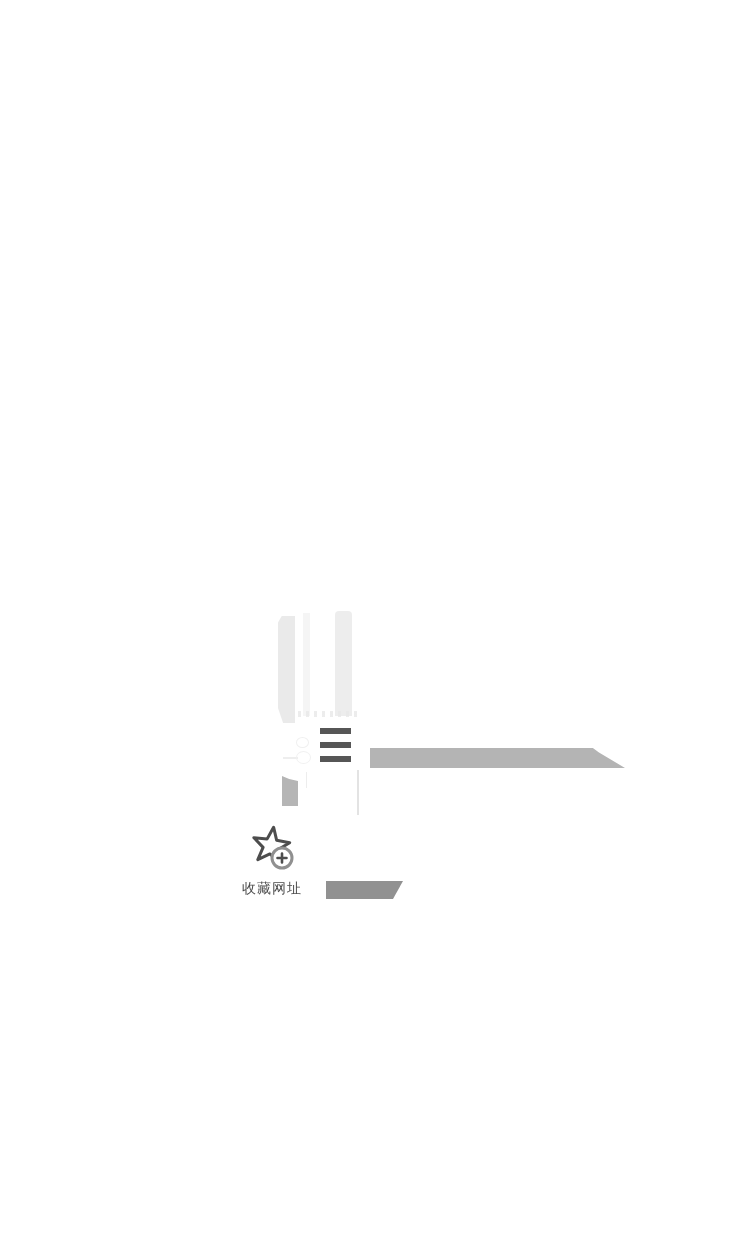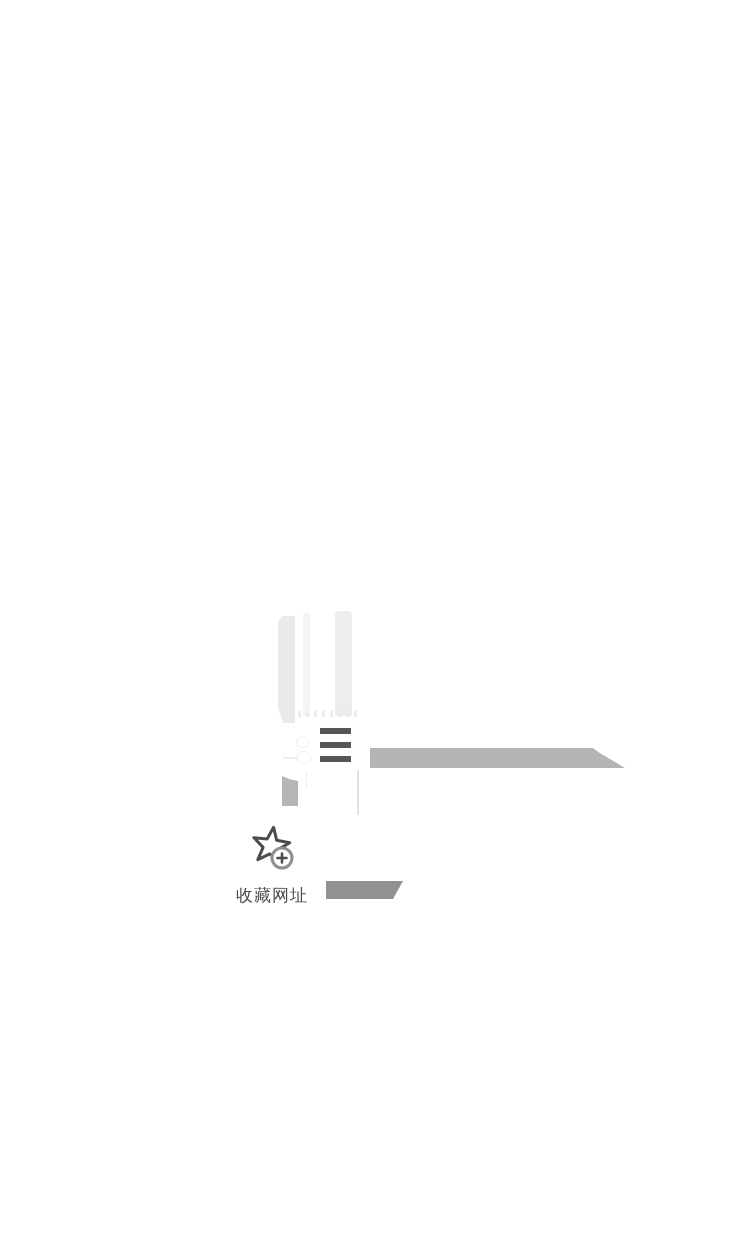--- a/index.html
+++ b/index.html
@@ -79,22 +79,22 @@
   }
 
   
   .bookmark-action {
     left: 235px; top: 823px; width: 74px;
     display: flex; flex-direction: column; align-items: center;
     cursor: pointer;
   }
   .bookmark-action svg { display: block; }
   .bookmark-label {
-    margin-top: 12px;
-    font-size: 17px;
+    margin-top: 4px;
+    font-size: 14px;
     letter-spacing: 1px;
     color: var(--label-text, #4c4c4c);
     white-space: nowrap;
     line-height: 18px;
   }
 </style>
 </head>
 <body>
 
 <div id="screen">

